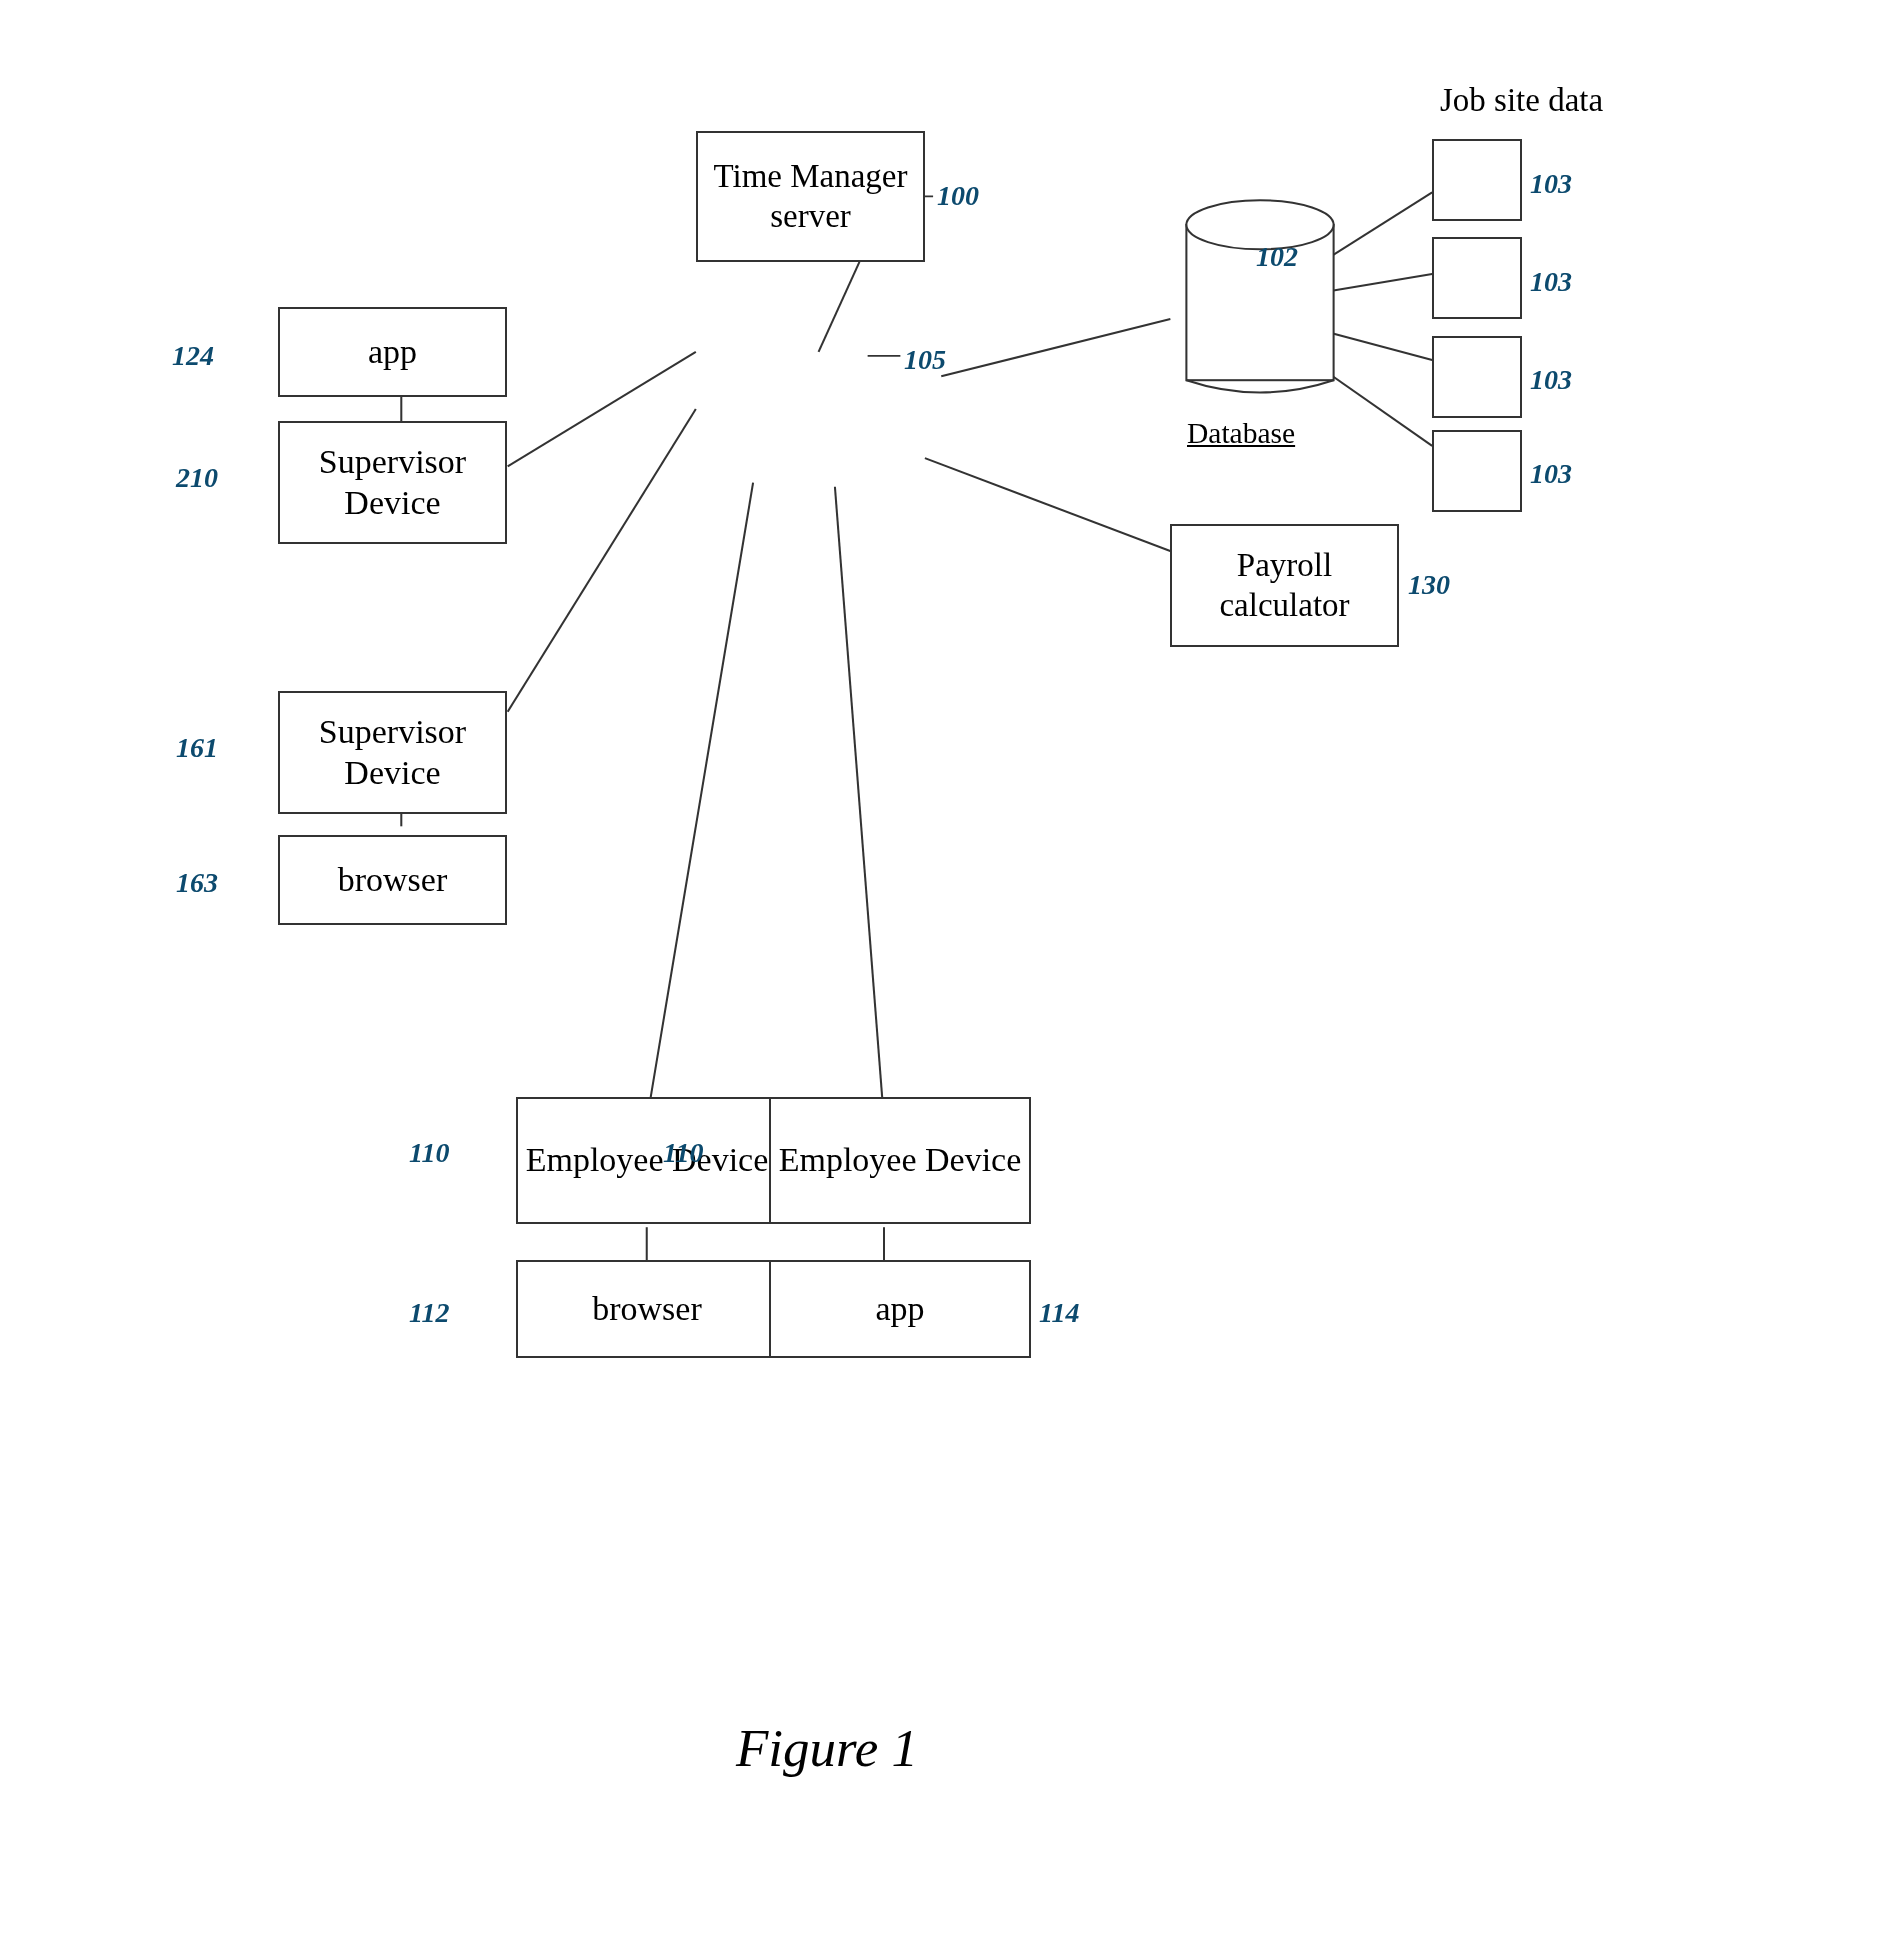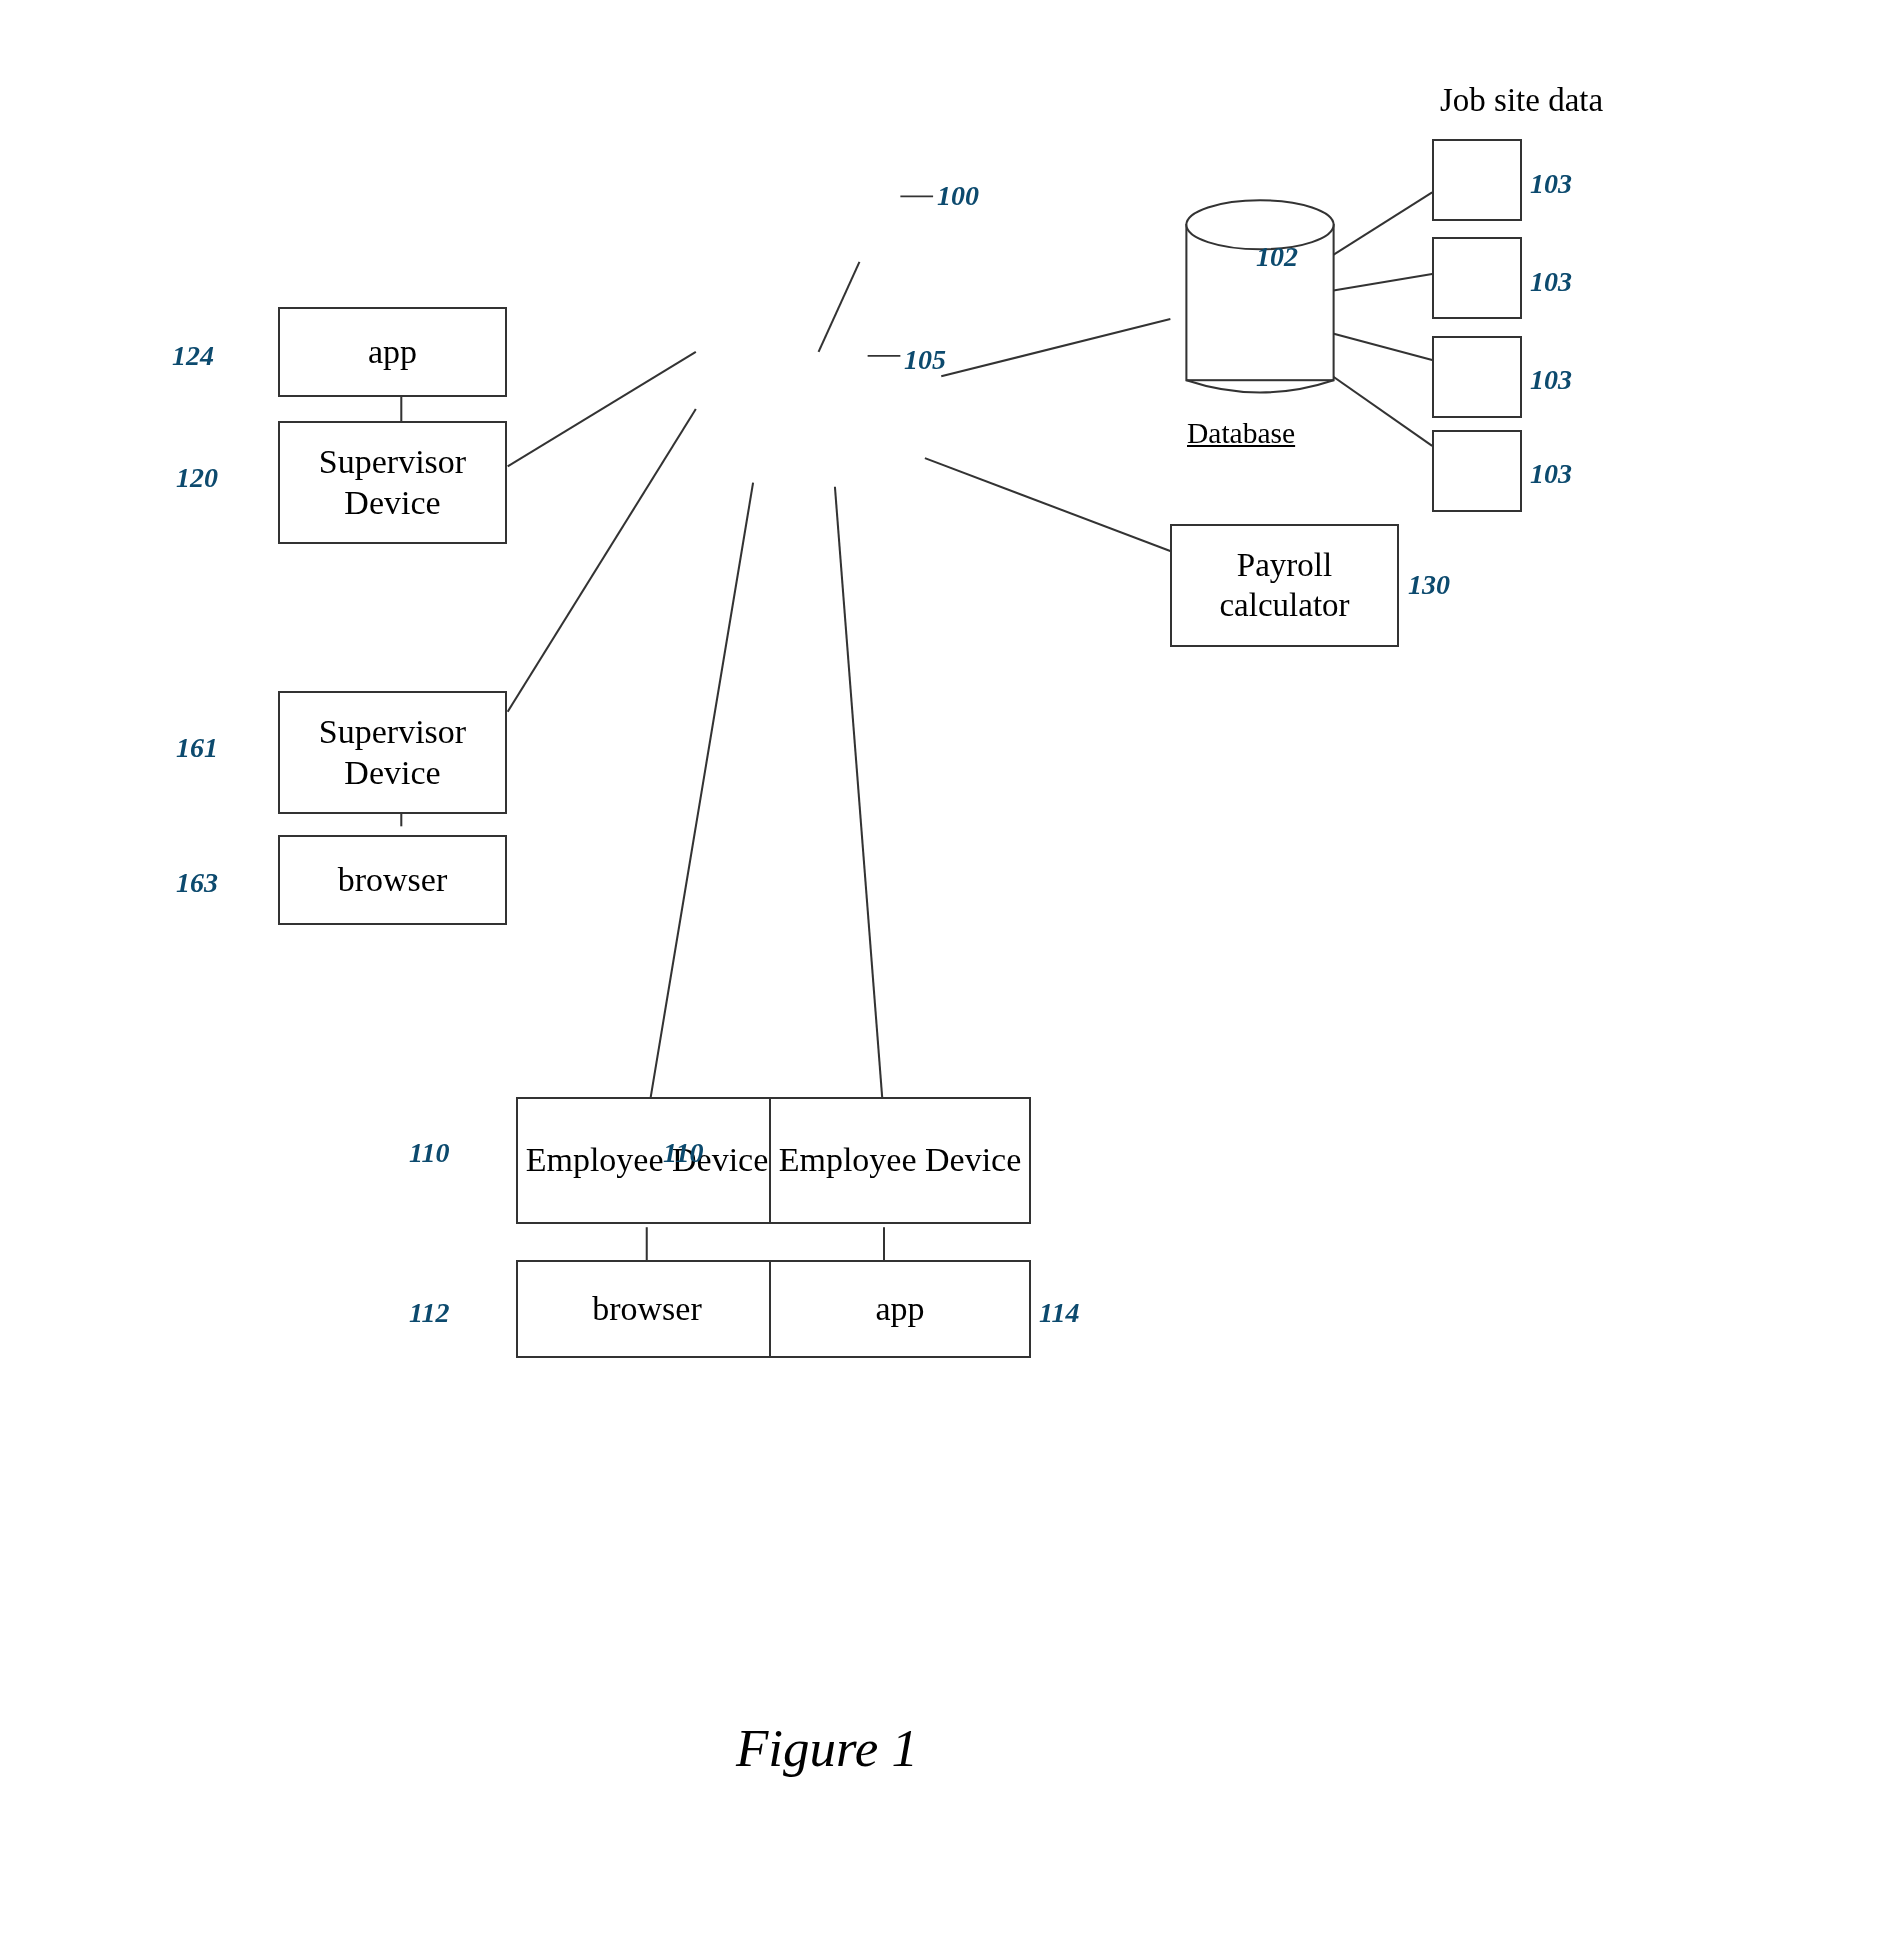--- a/index.html
+++ b/index.html
@@ -116,20 +116,25 @@
 
     <line x1="1100" y1="240" x2="1140" y2="240" stroke="#333" stroke-width="2"></line>
 
     <line x1="1060" y1="435" x2="1100" y2="435" stroke="#333" stroke-width="2"></line>
 
     <line x1="1480" y1="310" x2="1530" y2="310" stroke="#333" stroke-width="2"></line>
 
     <line x1="1610" y1="700" x2="1650" y2="700" stroke="#333" stroke-width="2"></line>
   </svg>
 
+  <div class="box" style="left:696px; top:131px; width:229px; height:131px; font-size:33px;">
+    <span>Time
+Manager
+server</span>
+  </div>
   <div class="ref-label" style="left:937px; top:180px;">100</div>
 
   <div class="ref-label" style="left:904px; top:344px;">105</div>
 
   <div class="database-container" style="left:1178px; top:188px;">
     <svg width="164" height="229" viewBox="0 0 200 280">
 
       <rect x="10" y="45" width="180" height="190" fill="white" stroke="#333" stroke-width="2.5"></rect>
 
       <ellipse cx="100" cy="45" rx="90" ry="30" fill="white" stroke="#333" stroke-width="2.5"></ellipse>
@@ -162,21 +167,21 @@
 
   <div class="box" style="left:278px; top:307px; width:229px; height:90px; font-size:34px;">
     <span>app</span>
   </div>
   <div class="ref-label" style="left:172px; top:340px;">124</div>
 
   <div class="box" style="left:278px; top:421px; width:229px; height:123px; font-size:34px;">
     <span>Supervisor
 Device</span>
   </div>
-  <div class="ref-label" style="left:176px; top:462px;">120</div>
+  <div class="ref-label" style="left:176px; top:462px;">210</div>
 
   <div class="box" style="left:278px; top:691px; width:229px; height:123px; font-size:34px;">
     <span>Supervisor
 Device</span>
   </div>
   <div class="ref-label" style="left:176px; top:732px;">161</div>
 
   <div class="box" style="left:278px; top:835px; width:229px; height:90px; font-size:34px;">
     <span>browser</span>
   </div>

